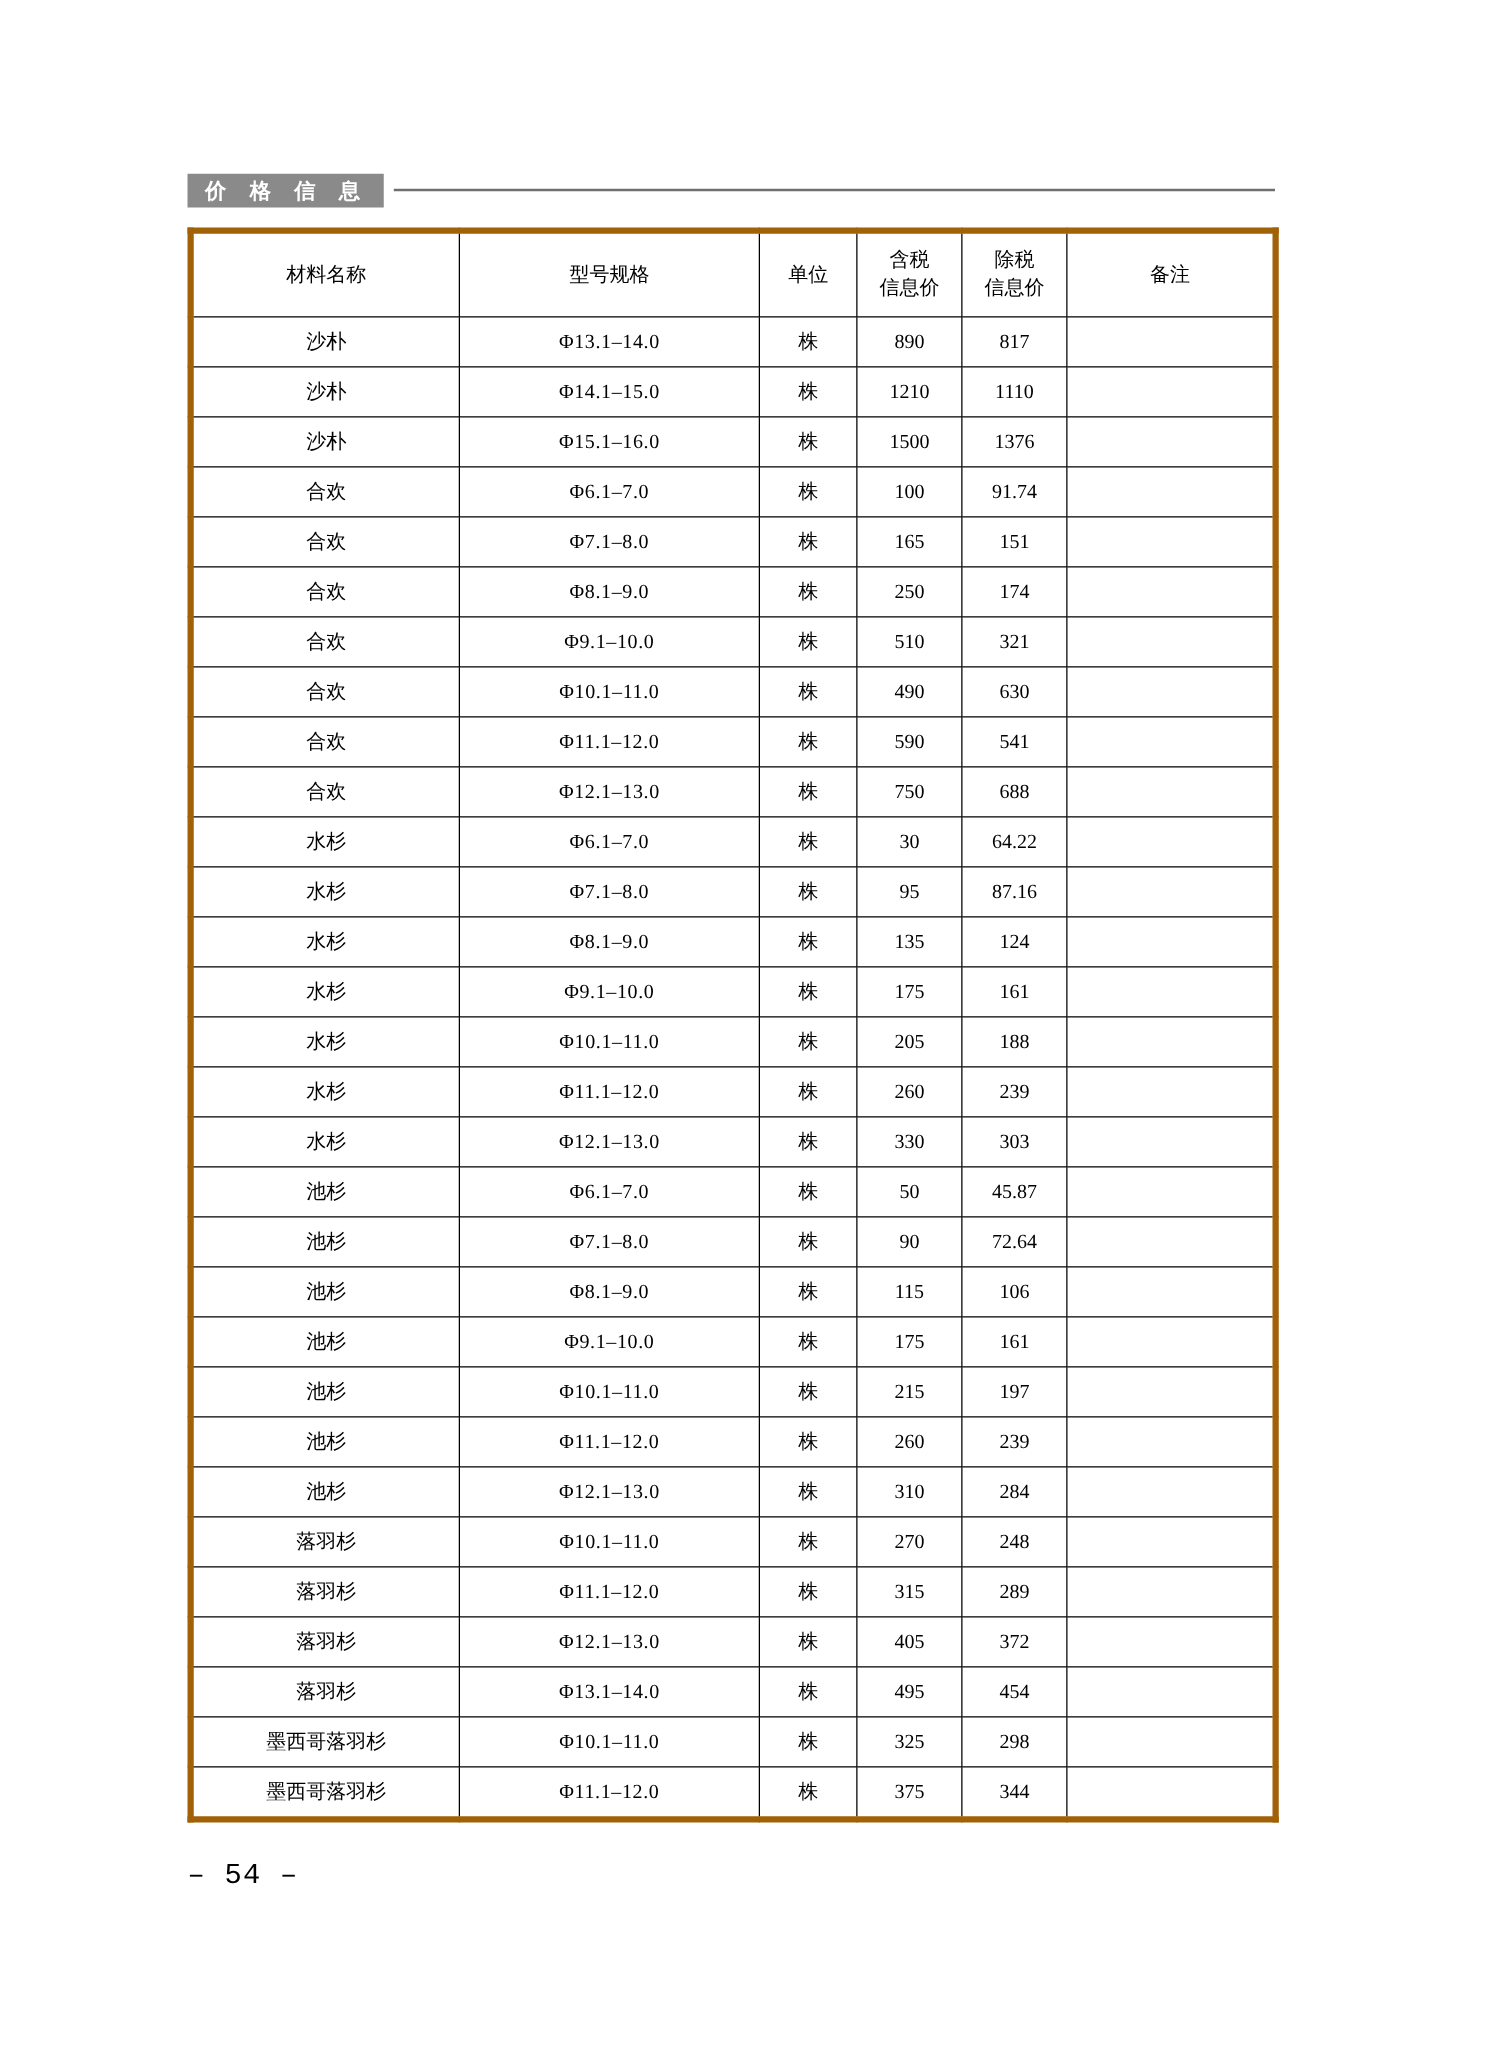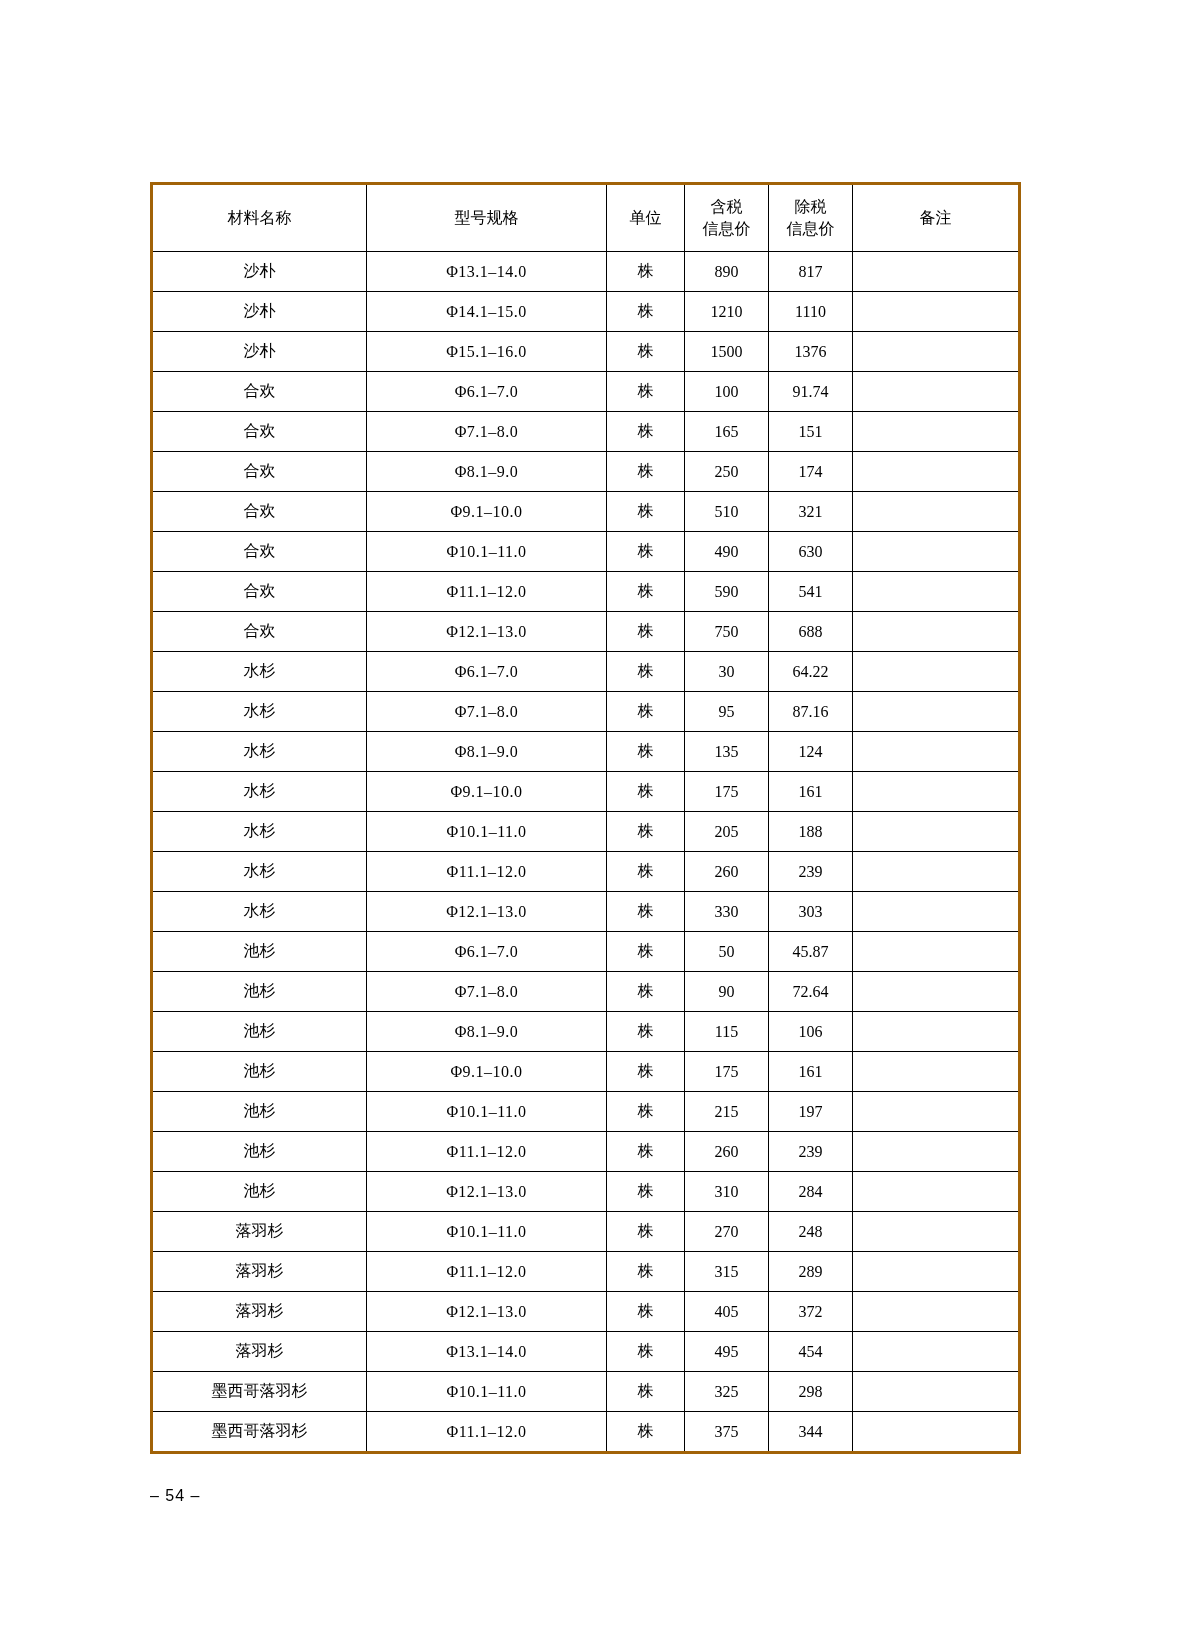--- a/index.html
+++ b/index.html
@@ -55,21 +55,21 @@
   .table-wrap {
     position: absolute;
     left: 150px;
     top: 182px;
     width: 868px;
   }
   table.price {
     border-collapse: collapse;
     width: 868px;
     table-layout: fixed;
-    border: 3px solid #a16207;
+    border: 5px solid #a16207;
   }
   table.price td, table.price th {
     border: 1px solid #000;
     text-align: center;
     vertical-align: middle;
     font-size: 16px;
     font-family: "Liberation Serif", serif;
     padding: 0;
     height: 39px;
     font-weight: normal;
@@ -89,30 +89,34 @@
 
   .cn { font-family: "DejaVu Sans", "Liberation Sans", sans-serif; font-size: 15px; }
   .spec { font-family: "DejaVu Serif", "Liberation Serif", serif; font-size: 16px; letter-spacing: 0.5px; }
   .num { font-family: "Liberation Serif", serif; font-size: 16px; }
 
   
   .footer {
     position: absolute;
     left: 150px;
     top: 1487px;
-    font-family: Liberation Sans, sans-serif;
-    font-size: 16px;
+    font-family: Liberation Mono, monospace;
+    font-size: 23px;
     letter-spacing: 1px;
   }
 </style>
 </head>
 <body>
 
 <div class="page">
 
+  <div class="header">
+    <div class="header-title">价 格 信 息</div>
+    <div class="header-rule"></div>
+  </div>
 
   <div class="table-wrap">
     <table class="price">
       <colgroup>
         <col class="col-name">
         <col class="col-spec">
         <col class="col-unit">
         <col class="col-tax">
         <col class="col-notax">
         <col class="col-remark">

